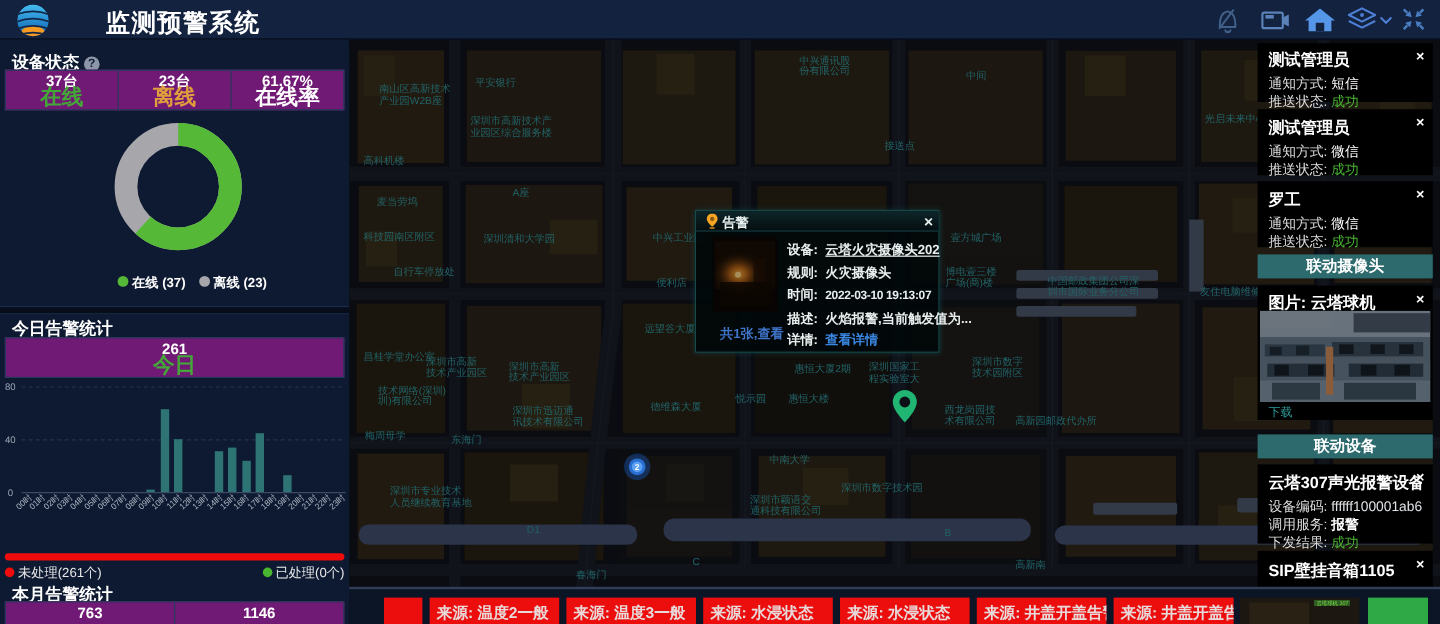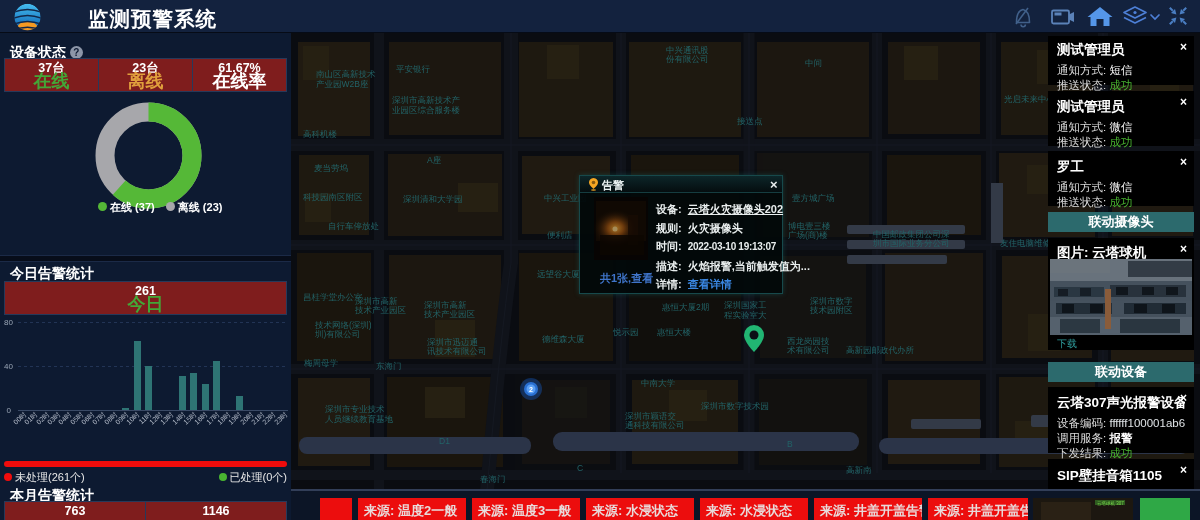--- a/index.html
+++ b/index.html
@@ -5,21 +5,21 @@
 *{margin:0;padding:0;box-sizing:border-box;}
 html,body{width:1200px;height:520px;overflow:hidden;background:#0d1a31;font-family:"Liberation Sans",sans-serif;}
 .abs{position:absolute;}
 #stage{position:relative;width:1200px;height:520px;overflow:hidden;}
 
 #topbar{position:absolute;left:0;top:0;width:1200px;height:33px;background:#13223e;border-bottom:1px solid #060b16;}
 #title{position:absolute;left:88px;top:5px;color:#fff;font-size:20.5px;font-weight:bold;letter-spacing:1px;}
 
 #lpanel{position:absolute;left:0;top:33px;width:291px;height:487px;background:#0d1a31;}
 .sechead{color:#fff;font-size:14px;font-weight:bold;}
-.stattab{display:flex;border:1px solid #27395a;background:#7f1d1d;}
+.stattab{display:flex;border:1px solid #27395a;background:#701a75;}
 .stattab .c{flex:1;text-align:center;padding:2px 0 3px 0;border-right:1px solid #27395a;}
 .stattab .c:last-child{border-right:none;}
 .stattab .v{color:#fff;font-size:12.5px;font-weight:bold;line-height:14px;}
 .stattab .l{font-size:18px;font-weight:bold;line-height:13px;}
 .gr{color:#43a837;}
 .or{color:#e09f3c;}
 .wh{color:#fff;}
 .secdiv{position:absolute;left:0;width:291px;height:7px;background:#070d1a;border-top:1px solid #1b2a47;border-bottom:1px solid #1b2a47;}
 
 .rcard{position:absolute;left:1048px;width:146px;background:#000;color:#fff;padding:7px 9px;font-size:12px;}
@@ -128,21 +128,21 @@
         <div class="v">61.67%</div>
         <div class="l wh">在线率</div>
       </div>
 </div>
 
 <svg class="abs" style="left:95px;top:102px;" width="107" height="107" viewBox="0 0 107 107">
 <circle cx="53.5" cy="53.5" r="43.5" fill="none" stroke="#a7a7ab" stroke-width="19"></circle>
 <circle cx="53.5" cy="53.5" r="43.5" fill="none" stroke="#55b837" stroke-width="19" stroke-dasharray="168.6 104.7" transform="rotate(-90 53.5 53.5)"></circle>
 </svg>
 
-<div class="abs" style="left:98px;top:200px;width:190px;color:#fff;font-size:11px;font-weight:bold;">
+<div class="abs" style="left:98px;top:228px;width:190px;color:#fff;font-size:11px;font-weight:bold;">
 <span style="display:inline-block;width:9px;height:9px;border-radius:50%;background:#55b837;"></span> 在线 (37)
 <span style="display:inline-block;width:9px;height:9px;border-radius:50%;background:#a7a7ab;margin-left:8px;"></span> 离线 (23)
 </div>
 
 <div class="secdiv" style="top:255px;"></div>
 
 <div class="abs sechead" style="left:10px;top:265px;">今日告警统计</div>
 
 <div class="abs stattab" style="left:4px;top:281px;width:283px;">
   <div class="c">

